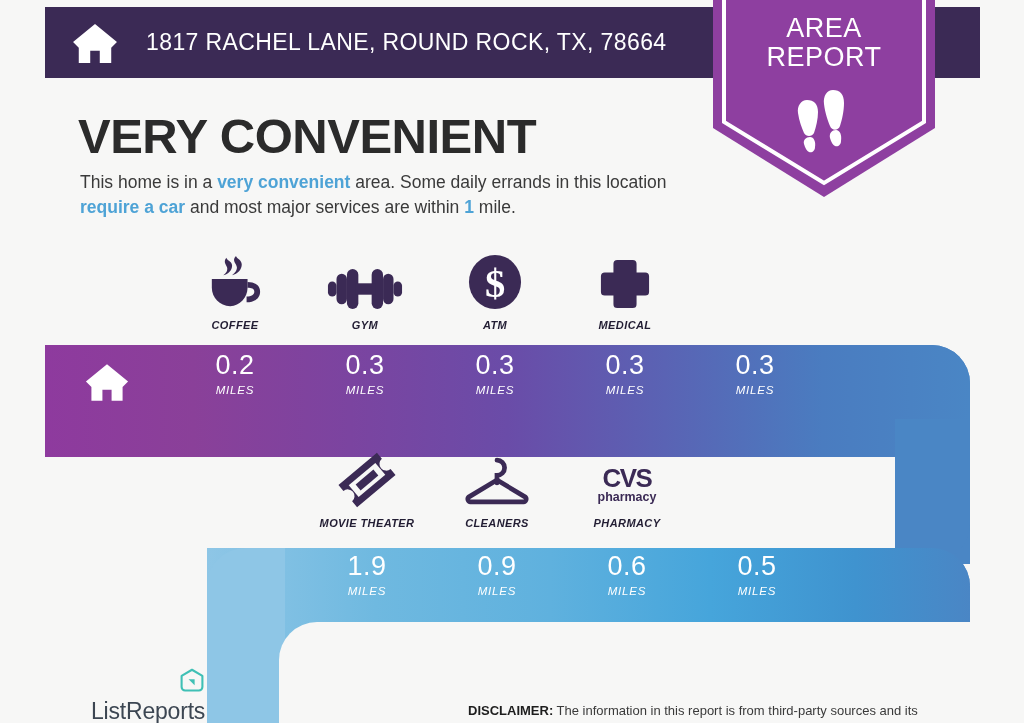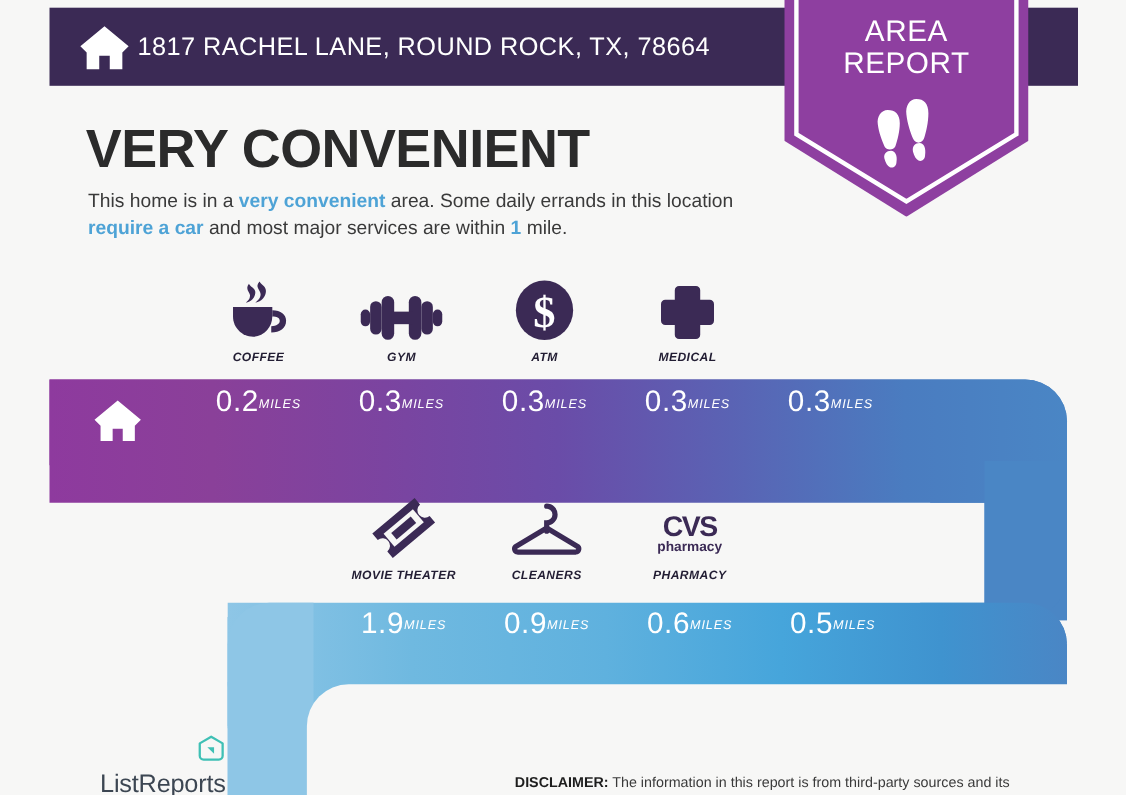--- a/index.html
+++ b/index.html
@@ -15,21 +15,21 @@
   
   .header-bar{
     position:absolute;left:45px;top:7px;width:935px;height:71px;
     background:#3b2a55;
   }
   .header-inner{
     display:flex;align-items:center;height:100%;padding-left:27px;box-sizing:border-box;
   }
   .home-icon-hdr{width:46px;height:42px;flex:0 0 auto;}
   .header-address{
-    color:#ffffff;font-size:23px;letter-spacing:.4px;margin-left:7px;white-space:nowrap;
+    color:#ffffff;font-size:23px;letter-spacing:.4px;margin-left:28px;white-space:nowrap;
   }
 
   
   .badge{
     position:absolute;left:713px;top:-6px;width:222px;height:203px;
   }
   .badge svg{display:block;width:100%;height:100%;}
   .badge-text{
     position:absolute;left:0;top:20px;width:100%;text-align:center;
     color:#ffffff;font-size:27px;font-weight:normal;line-height:1.08;letter-spacing:.5px;
@@ -60,21 +60,21 @@
     text-align:center;white-space:nowrap;font-style:italic;
   }
 
   
   .ribbon{position:absolute;left:0;top:340px;width:1024px;height:383px;}
   .ribbon svg{display:block;}
   .dist-row{position:absolute;display:flex;}
   .dist-row-1{left:170px;top:352px;}
   .dist-row-2{left:302px;top:553px;}
   .dist-cell{
-    width:130px;display:flex;flex-direction:row;align-items:center;justify-content:center;
+    width:130px;display:flex;flex-direction:column;align-items:center;justify-content:center;
     color:#ffffff;
   }
   .dist-value{font-size:27px;line-height:1;letter-spacing:.5px;}
   .dist-unit{font-size:11.5px;letter-spacing:.8px;margin-top:5px;font-style:italic;}
 
   
   .footer-logo{
     position:absolute;left:82px;top:668px;display:flex;align-items:flex-end;flex-direction:column;
   }
   .footer-logo-name{

